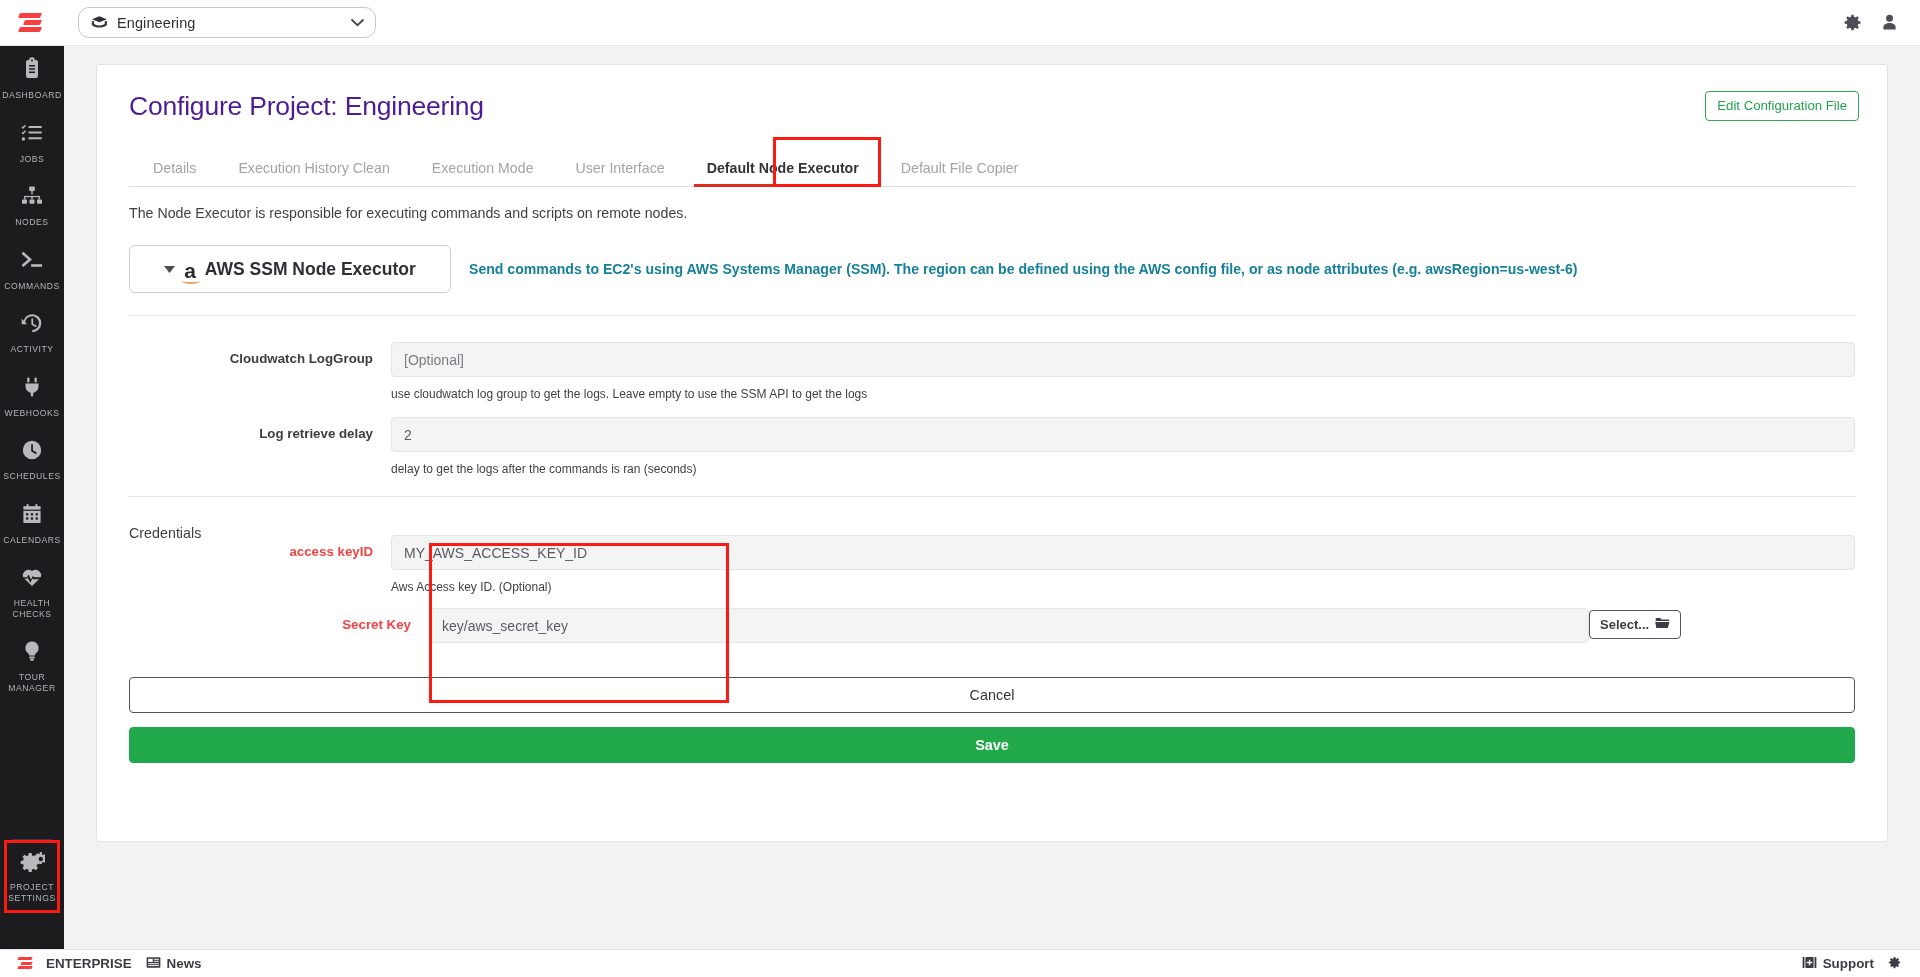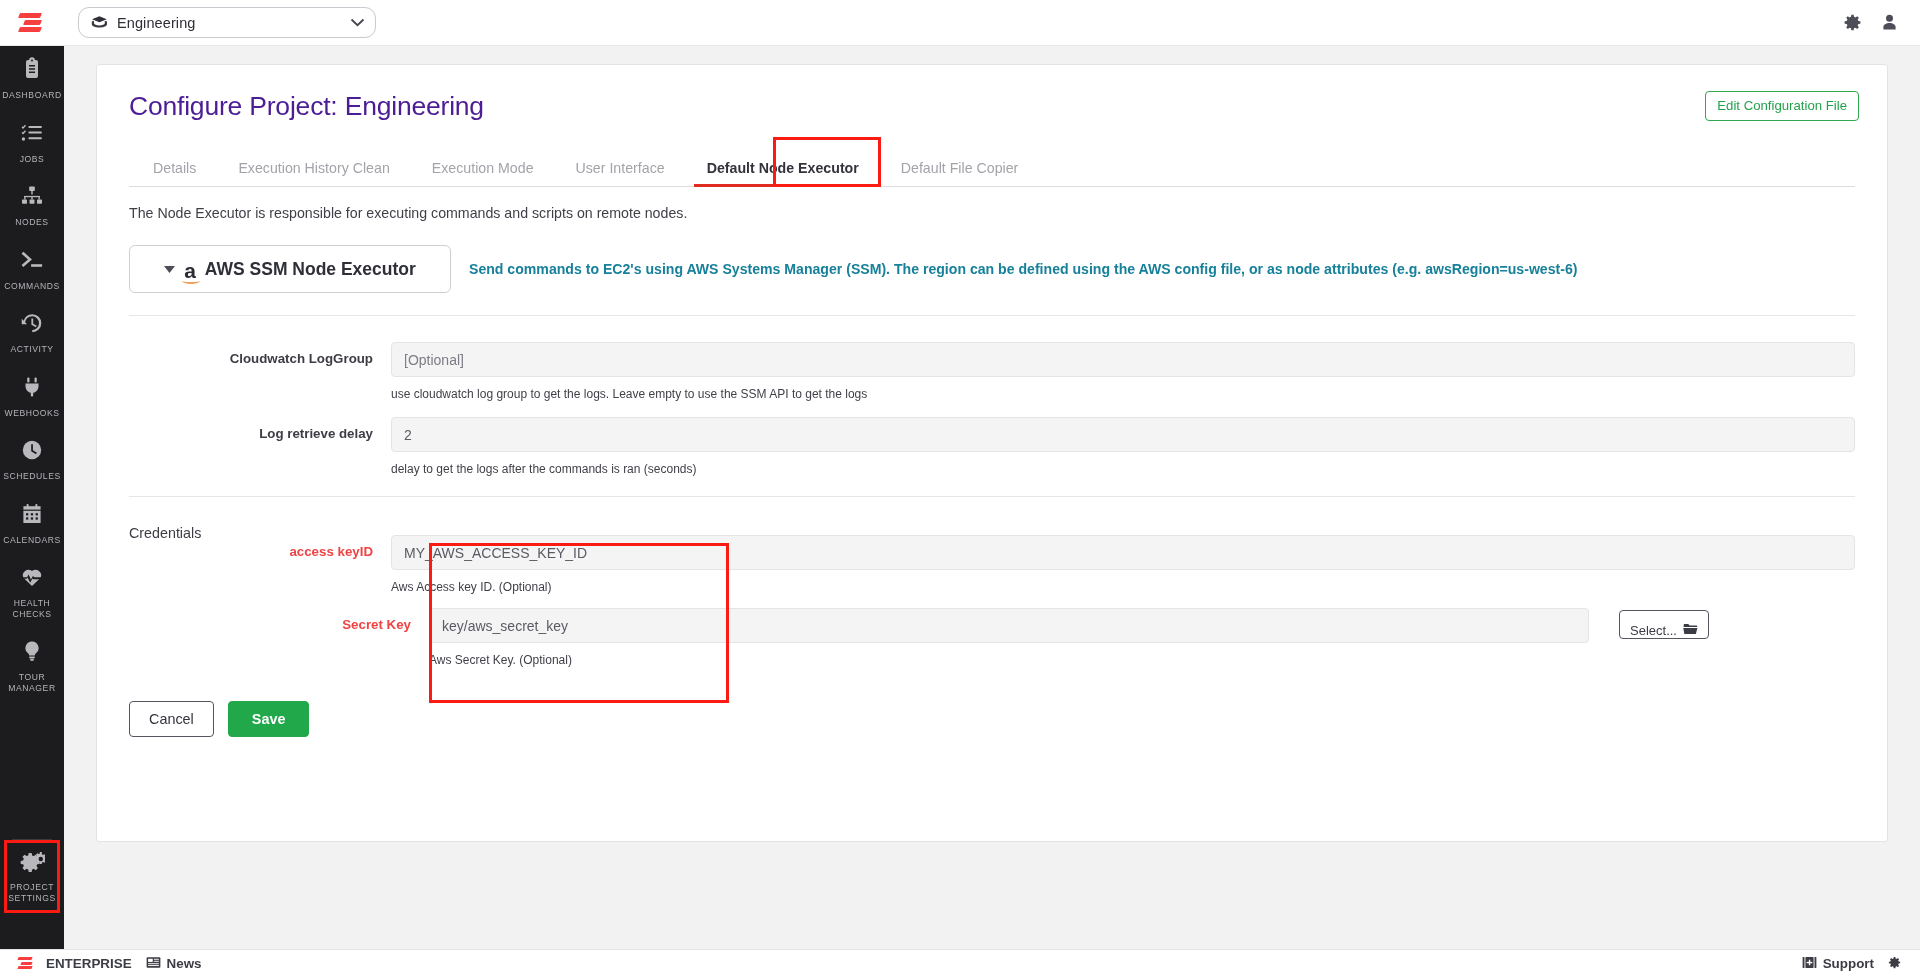--- a/index.html
+++ b/index.html
@@ -148,28 +148,28 @@
   }
   .cred-row { display: flex; align-items: flex-start; margin-top: 14px; }
   .cred-label {
     width: 300px; text-align: right; padding-right: 18px; padding-top: 9px;
     font-size: 13.3px; font-weight: bold; color: #ef4444;
   }
   .cred-field { display: flex; align-items: flex-start; }
   .cred-input-wide { width: 1464px; }
   .cred-input-narrow { width: 1160px; }
   .select-btn {
-    margin-left: 30px; margin-top: 2px;
+    margin-top: 2px;
     border: 1px solid #55555f; border-radius: 4px; background: #fff;
-    height: 29px; padding: 0 10px; display: flex; align-items: flex-end; gap: 6px;
-    font-size: 13px; color: #3c3c45; cursor: pointer; font-family: inherit;
-  }
-
-  
-  .actions { margin-top: 34px; display: flex; gap: 14px; }
+    height: 29px; padding: 0 10px; display: flex; align-items: center; gap: 6px;
+    font-size: 13px; color: #3c3c45; cursor: pointer; font-family: inherit; font-weight: bold;
+  }
+
+  
+  .actions { margin-top: 34px; display: flex; gap: 14px; flex-direction: column; }
   .btn {
     height: 36px; border-radius: 4px; font-size: 14.4px; cursor: pointer;
     padding: 0 19px; font-family: inherit;
   }
   .btn-cancel { background: #fff; border: 1px solid #55555f; color: #33333c; }
   .btn-save   { background: #20a84a; border: 1px solid #20a84a; color: #fff; font-weight: bold; padding: 0 23px; }
 
   
   .footer {
     position: absolute; left: 0; bottom: 0; width: 1920px; height: 28px;
@@ -423,21 +423,20 @@
                 <div class="field-help">Aws Access key ID. (Optional)</div>
               </div>
             </div>
           </div>
 
           <div class="cred-row">
             <div class="cred-label">Secret Key</div>
             <div class="cred-field">
               <div>
                 <div class="txt-input cred-input-narrow">key/aws_secret_key</div>
-                <div class="field-help">Aws Secret Key. (Optional)</div>
               </div>
               <button class="select-btn">
                 <span>Select...</span>
                 <span>
                   <svg width="15" height="12" viewBox="0 0 16 13" fill="currentColor">
                       <path d="M.6 2.2c0-.6.5-1.1 1.1-1.1h3.9l1.4 1.6h7.2c.6 0 1.1.5 1.1 1.1v.5H.6z"></path>
                       <path d="M.2 5.3h15.3l-1.7 6.5H1.3z"></path>
                     </svg>
                 </span>
               </button>

